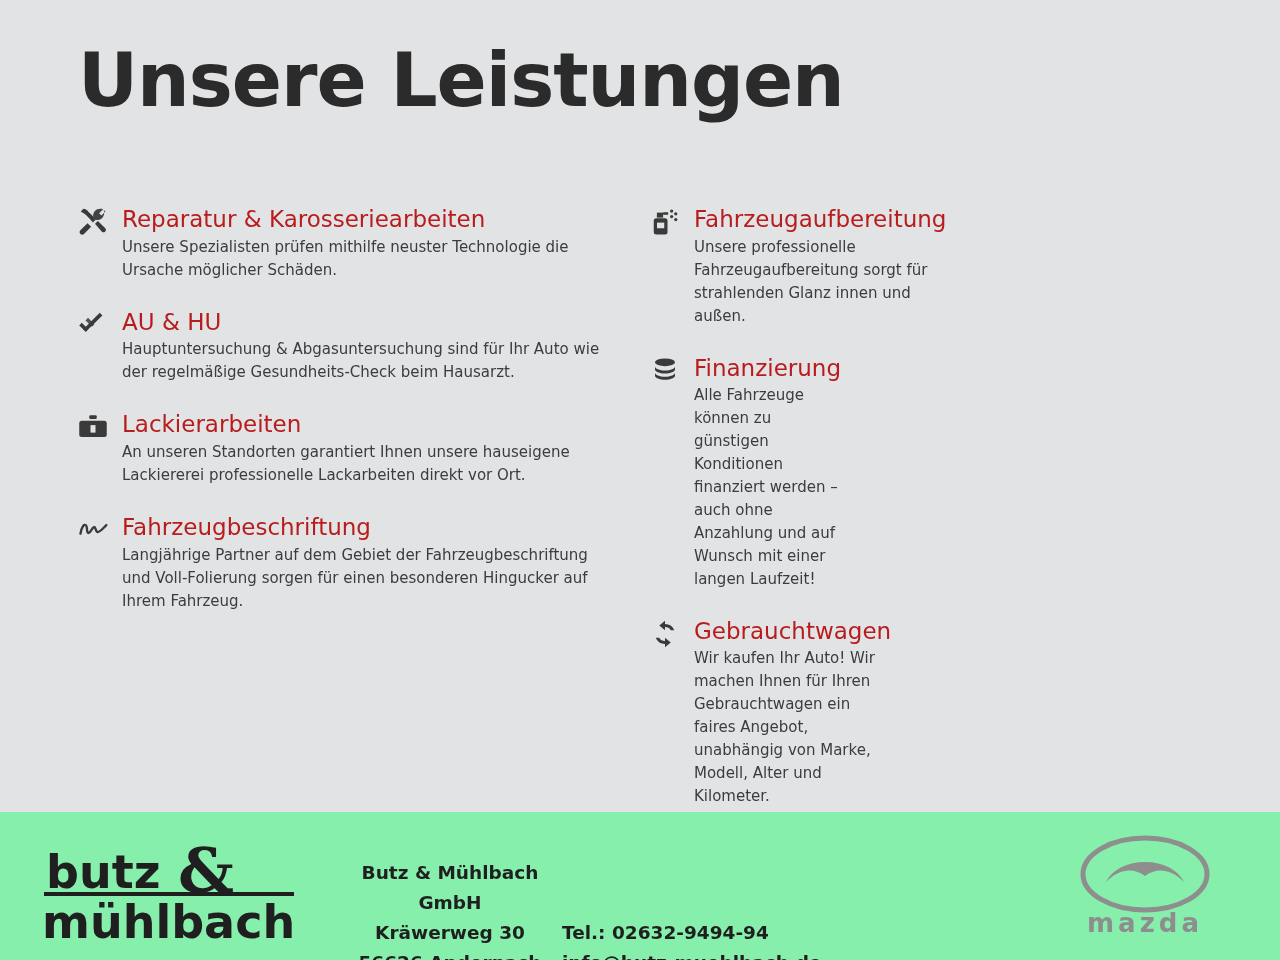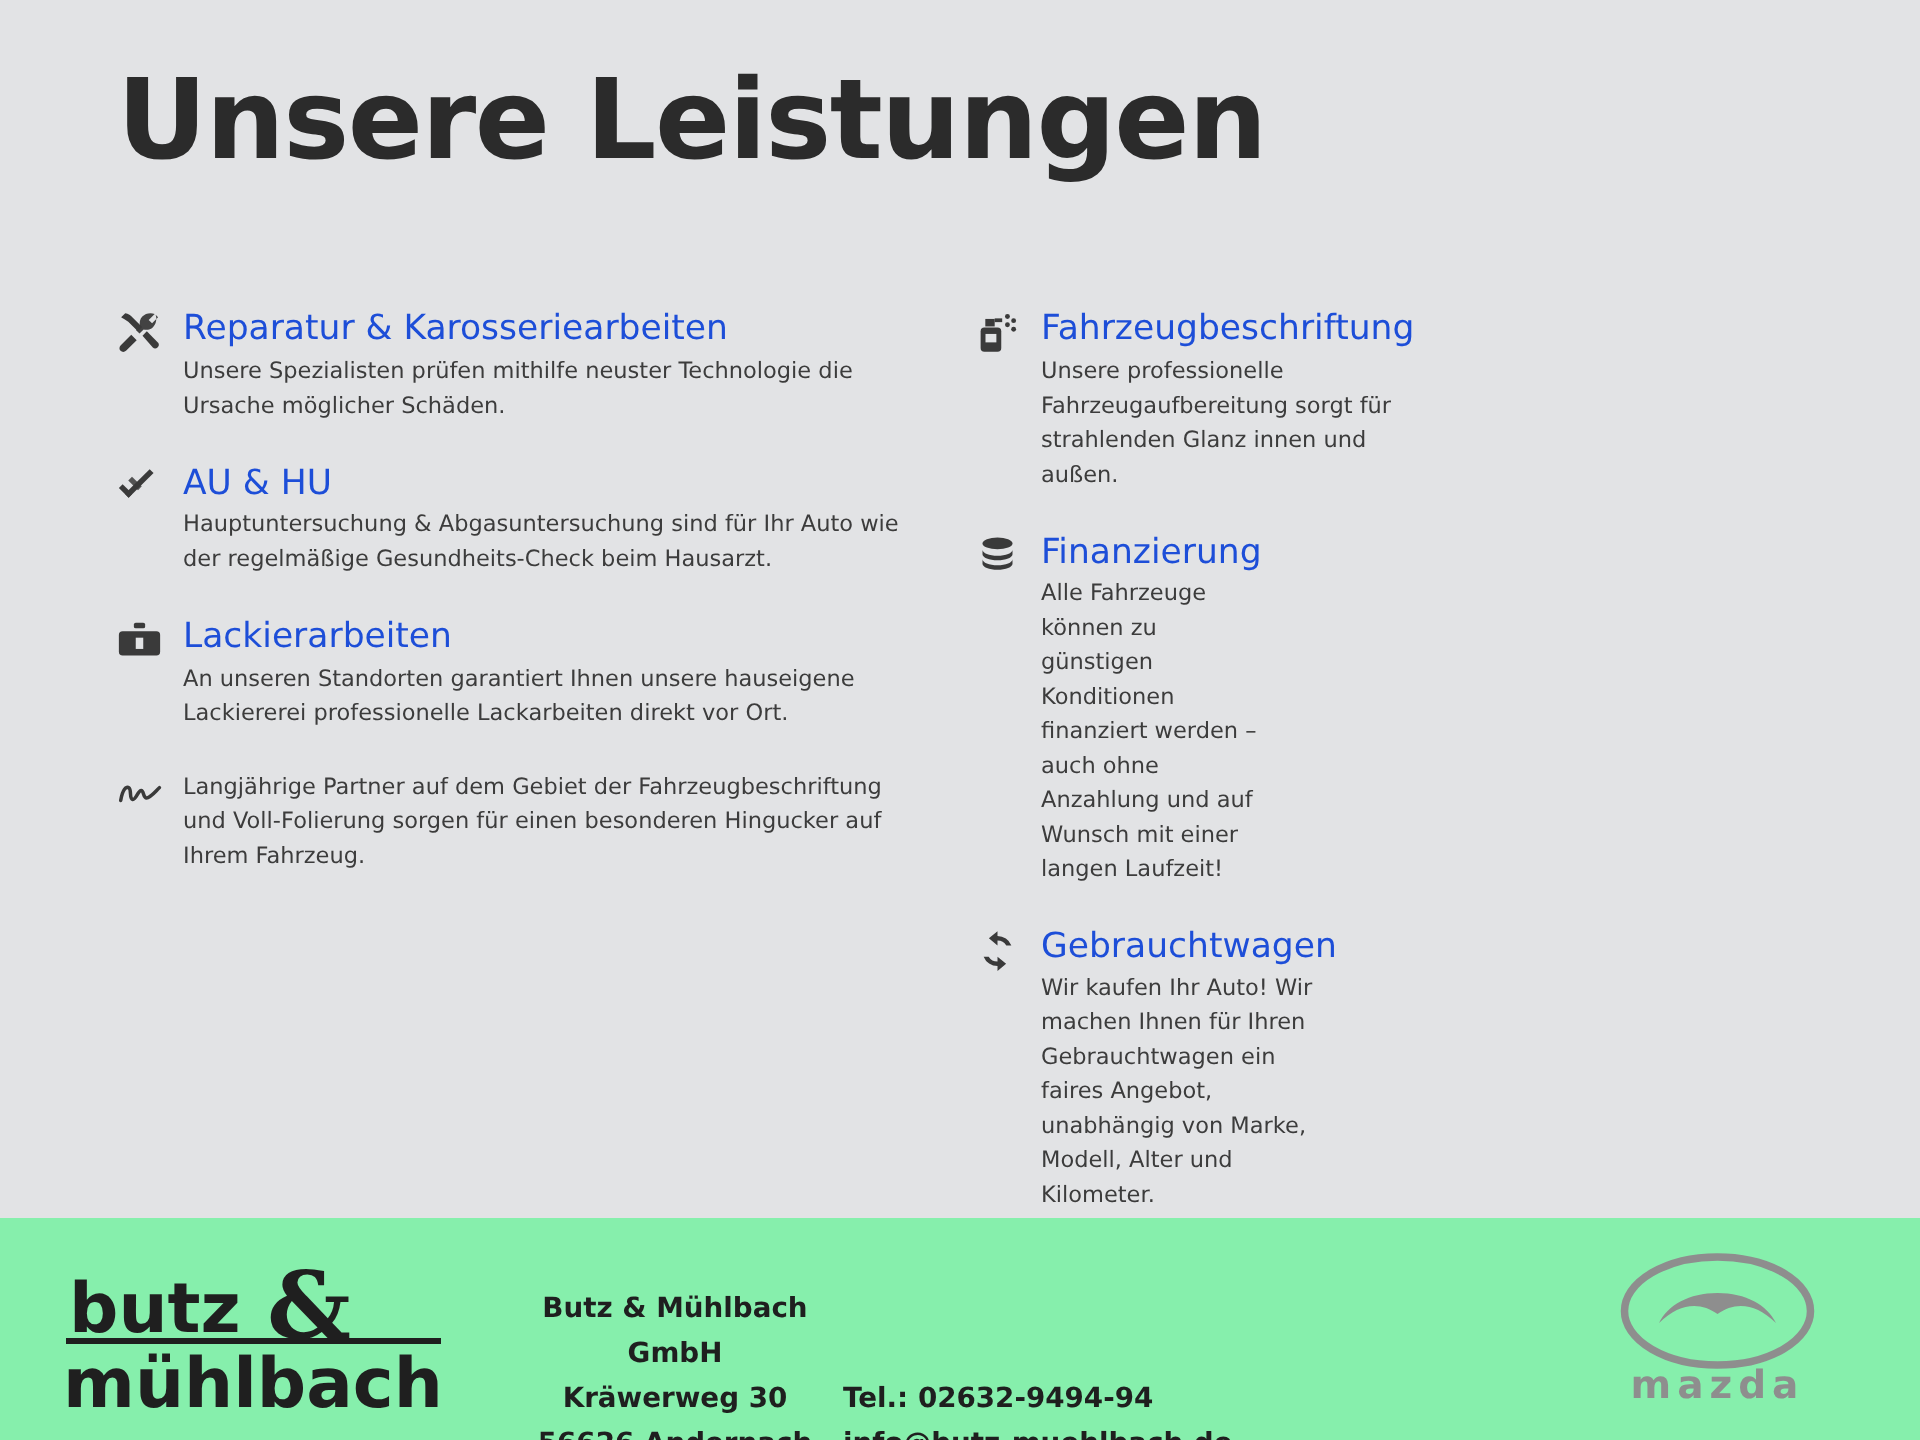--- a/index.html
+++ b/index.html
@@ -70,21 +70,21 @@
     color: #3a3a3a;
     display: flex;
     justify-content: flex-start;
     align-items: flex-start;
   }
   .svc-body {
     flex: 1;
   }
   .svc-title {
     font-size: 23px;
-    color: #1d4ed8;
+    color: #b91c1c;
     line-height: 1.25;
     margin-bottom: 2px;
   }
   .svc-desc {
     font-size: 15px;
     color: #3c3c3c;
     line-height: 1.53;
   }
   .footer {
     position: absolute;
@@ -182,20 +182,21 @@
           </div>
         </div>
 
         <div class="service">
           <span class="svc-icon">
             <svg width="32" height="30" viewBox="0 0 26 24" fill="none" stroke="#3a3a3a" stroke-width="1.9" stroke-linecap="round">
               <path d="M2 15 C3 9, 5 7, 6.5 8.2 C8 9.4, 6.5 14, 8.5 14.4 C10.2 14.8, 11.2 10, 13 9.6 C14.6 9.2, 14 13.6, 16 13.6 C18 13.6, 20 11, 23 8"></path>
             </svg>
           </span>
           <div class="svc-body">
+            <div class="svc-title">Fahrzeugbeschriftung</div>
             <div class="svc-desc">Langjährige Partner auf dem Gebiet der Fahrzeugbeschriftung und Voll-Folierung sorgen für einen besonderen Hingucker auf Ihrem Fahrzeug.</div>
           </div>
         </div>
 
       </div>
 
       <div class="col col-right">
 
         <div class="service">
           <span class="svc-icon">
@@ -204,21 +205,21 @@
               <rect x="5.5" y="4.5" width="5" height="4"></rect>
               <rect x="10.5" y="4.2" width="4" height="2"></rect>
               <circle cx="17.3" cy="3.2" r="1.3"></circle>
               <circle cx="20.6" cy="5.4" r="1.3"></circle>
               <circle cx="17.3" cy="7.6" r="1.3"></circle>
               <circle cx="20.6" cy="10" r="1.3"></circle>
               <rect x="5.6" y="12.5" width="5.8" height="4.5" fill="#e2e3e5"></rect>
             </svg>
           </span>
           <div class="svc-body">
-            <div class="svc-title">Fahrzeugbeschriftung</div>
+            <div class="svc-title">Fahrzeugaufbereitung</div>
             <div class="svc-desc">Unsere professionelle Fahrzeugaufbereitung sorgt für strahlenden Glanz innen und außen.</div>
           </div>
         </div>
 
         <div class="service">
           <span class="svc-icon">
             <svg width="30" height="30" viewBox="0 0 24 24" fill="#3a3a3a">
               <ellipse cx="12" cy="5" rx="8" ry="3.1"></ellipse>
               <path d="M4 8.4 C4 10.2, 7.6 11.6, 12 11.6 C16.4 11.6, 20 10.2, 20 8.4 v2.4 C20 12.6, 16.4 14, 12 14 C7.6 14, 4 12.6, 4 10.8 z"></path>
               <path d="M4 13.4 C4 15.2, 7.6 16.6, 12 16.6 C16.4 16.6, 20 15.2, 20 13.4 v2.4 C20 17.6, 16.4 19, 12 19 C7.6 19, 4 17.6, 4 15.8 z"></path>

